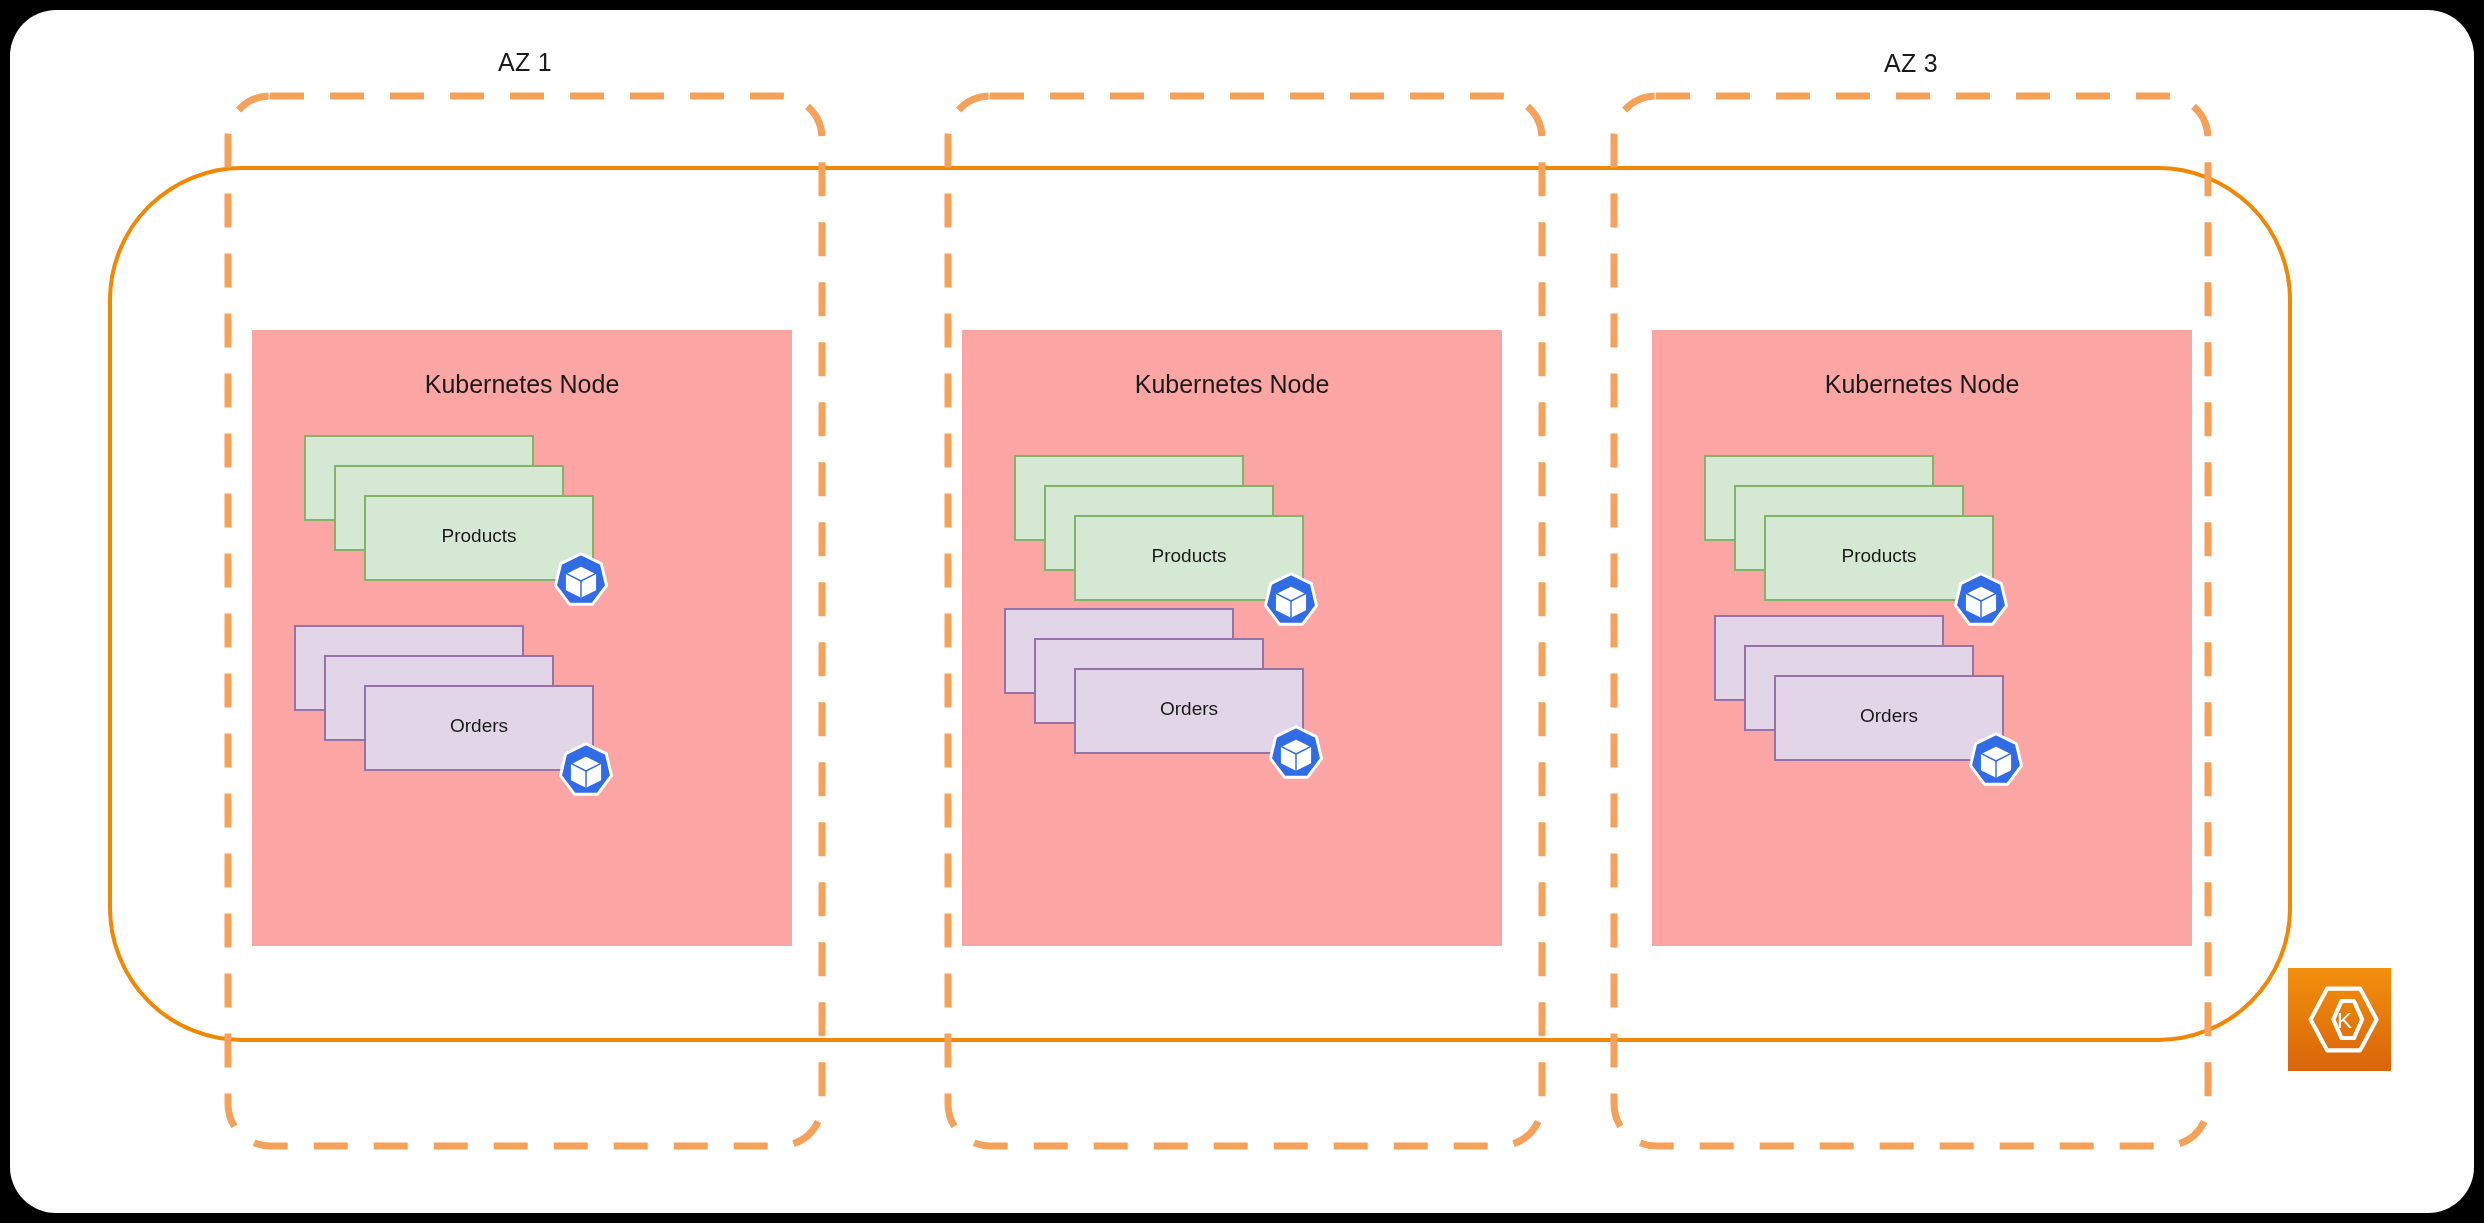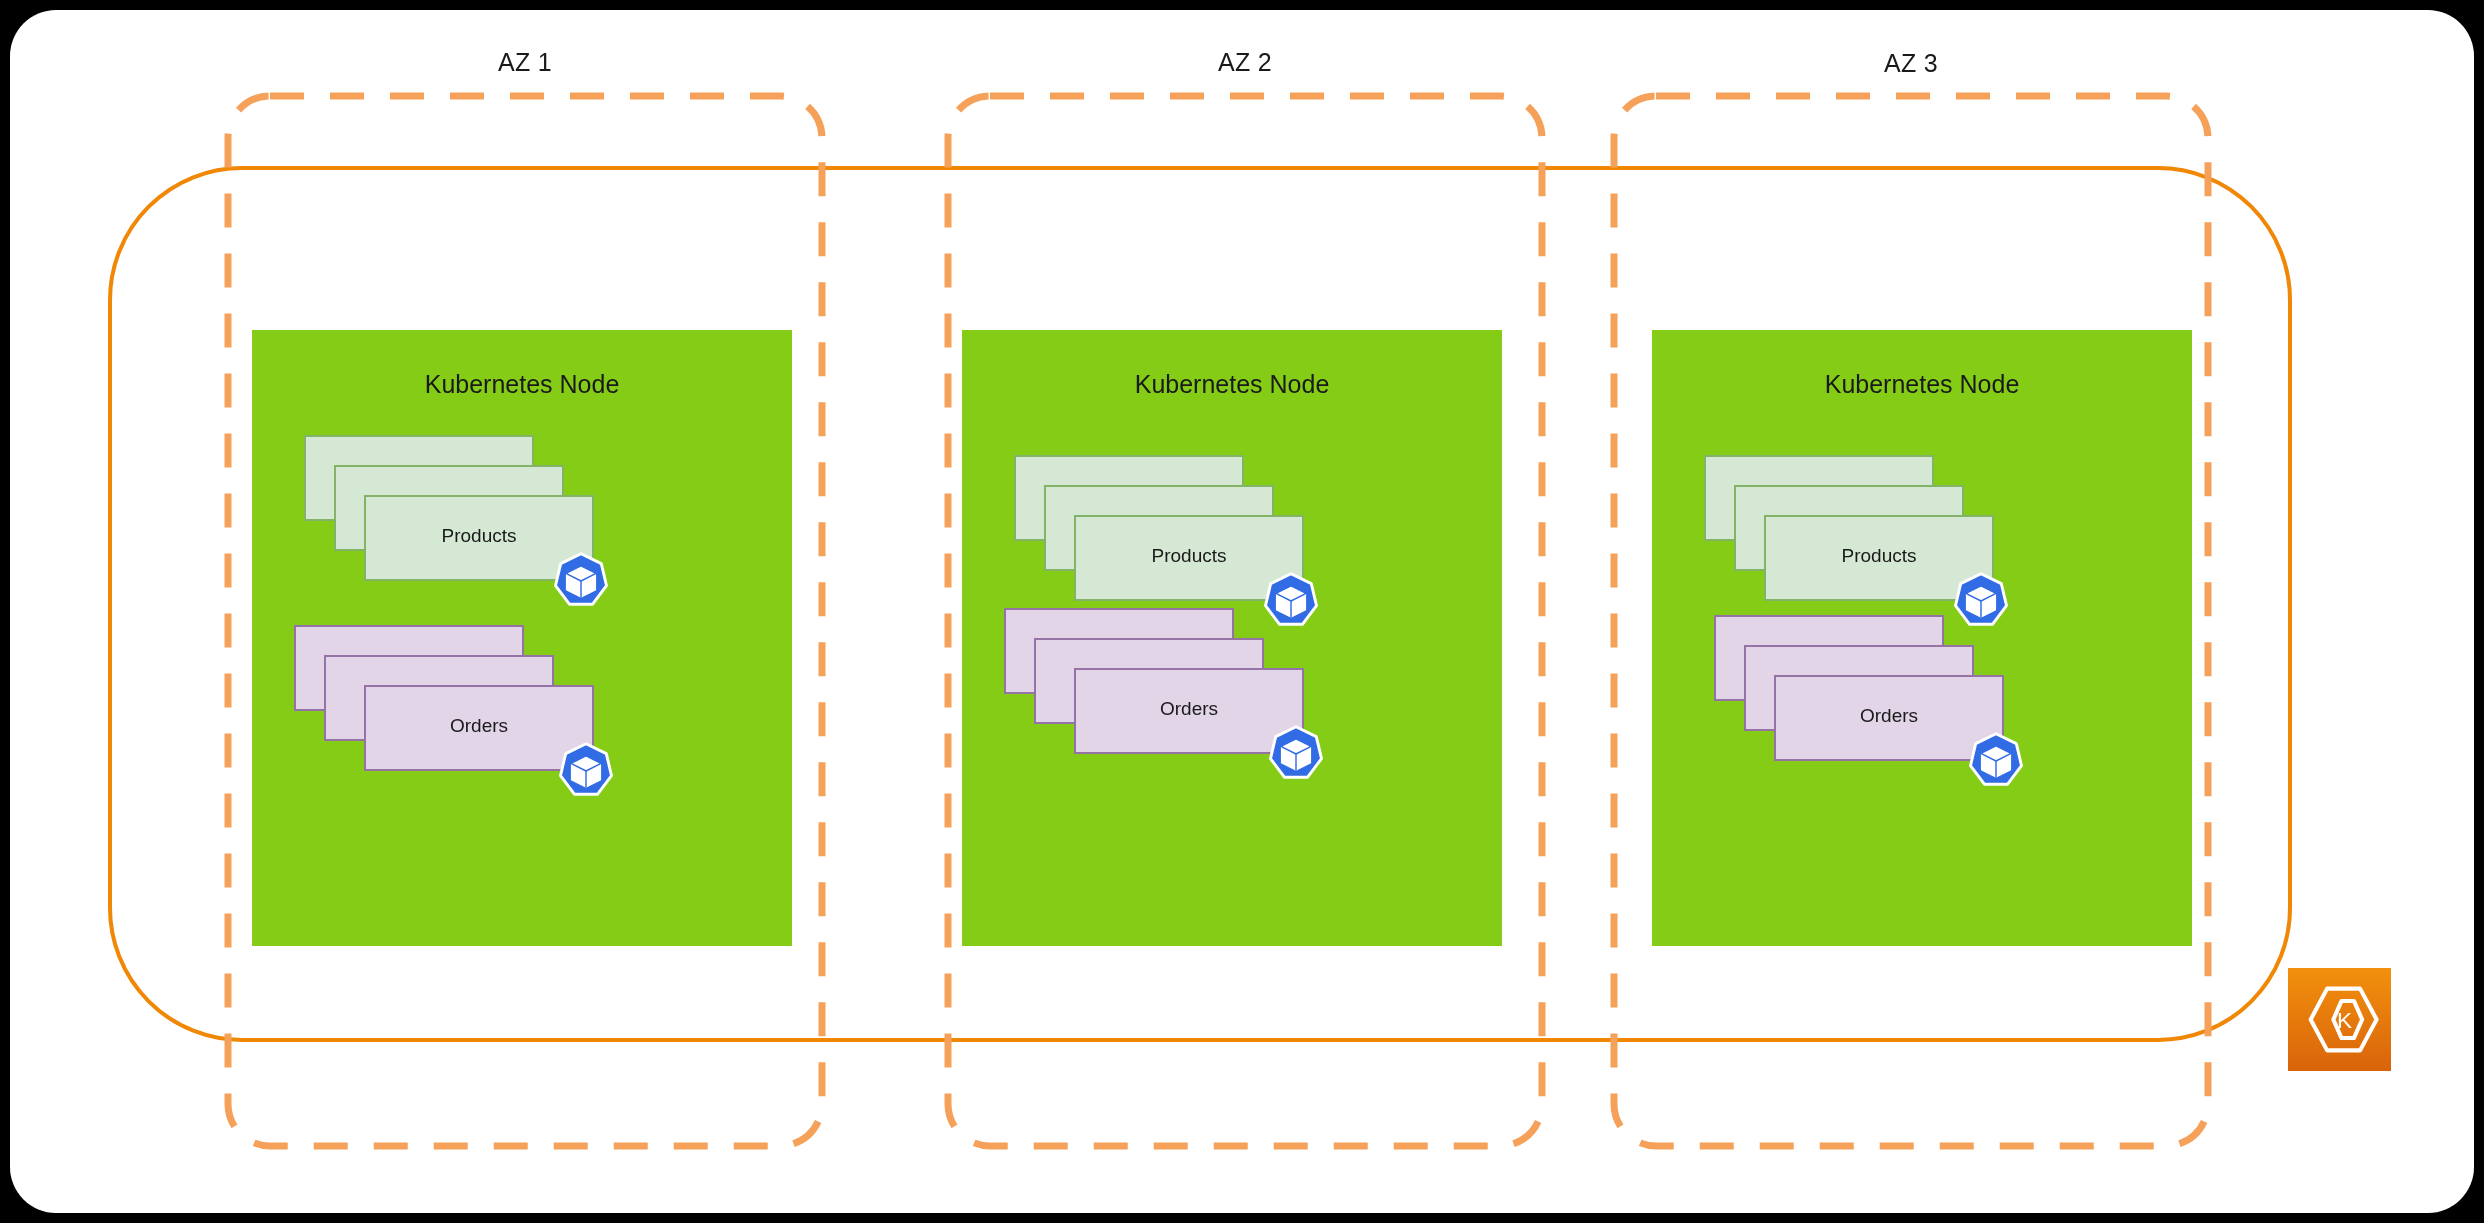--- a/index.html
+++ b/index.html
@@ -28,21 +28,21 @@
     font-size:25px;
     color:#1a1a1a;
     text-align:center;
     white-space:nowrap;
     letter-spacing:.3px;
   }
 
   
   .node-panel{
     position:absolute;
-    background:#84cc16;
+    background:#fca5a5;
   }
   .node-title{
     position:absolute;
     width:100%;
     text-align:center;
     font-size:25px;
     color:#1a1a1a;
     white-space:nowrap;
   }
 
@@ -91,21 +91,20 @@
              Z" fill="none" stroke="#f08705" stroke-width="4"></path>
 
     <rect x="228" y="96" width="594" height="1050" rx="42" ry="42" fill="none" stroke="#f5a15a" stroke-width="7" stroke-dasharray="34 26" stroke-linecap="butt"></rect>
 
     <rect x="948" y="96" width="594" height="1050" rx="42" ry="42" fill="none" stroke="#f5a15a" stroke-width="7" stroke-dasharray="34 26" stroke-linecap="butt"></rect>
 
     <rect x="1614" y="96" width="594" height="1050" rx="42" ry="42" fill="none" stroke="#f5a15a" stroke-width="7" stroke-dasharray="34 26" stroke-linecap="butt"></rect>
   </svg>
 
   <div class="az-label" style="left:228px;top:48px;width:594px;">AZ 1</div>
-  <div class="az-label" style="left:948px;top:48px;width:594px;">AZ 2</div>
   <div class="az-label" style="left:1614px;top:41px;width:594px;margin-top:8px;">AZ 3</div>
 
   <div class="node-panel" style="left:252px;top:330px;width:540px;height:616px;">
     <div class="node-title" style="top:40px;">Kubernetes Node</div>
 
     <div class="pod green" style="left:52px;top:105px;width:230px;height:86px;"></div>
     <div class="pod green" style="left:82px;top:135px;width:230px;height:86px;"></div>
     <div class="pod green" style="left:112px;top:165px;width:230px;height:86px;">
       <div class="pod-label" style="top:28px;">Products</div>
     </div>

